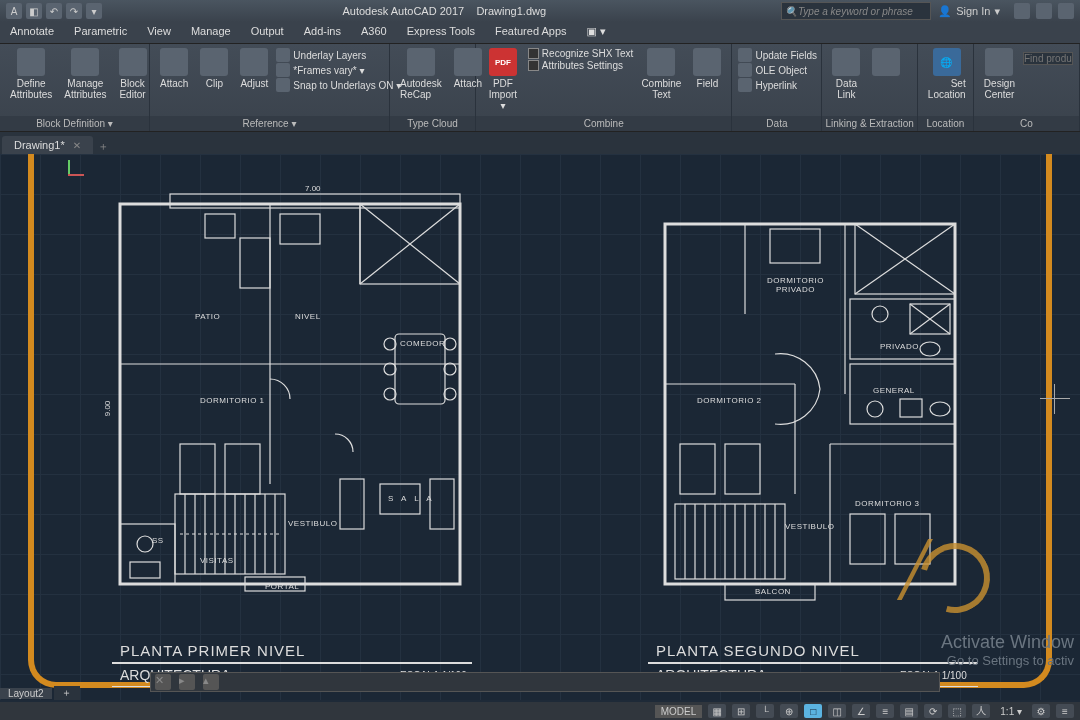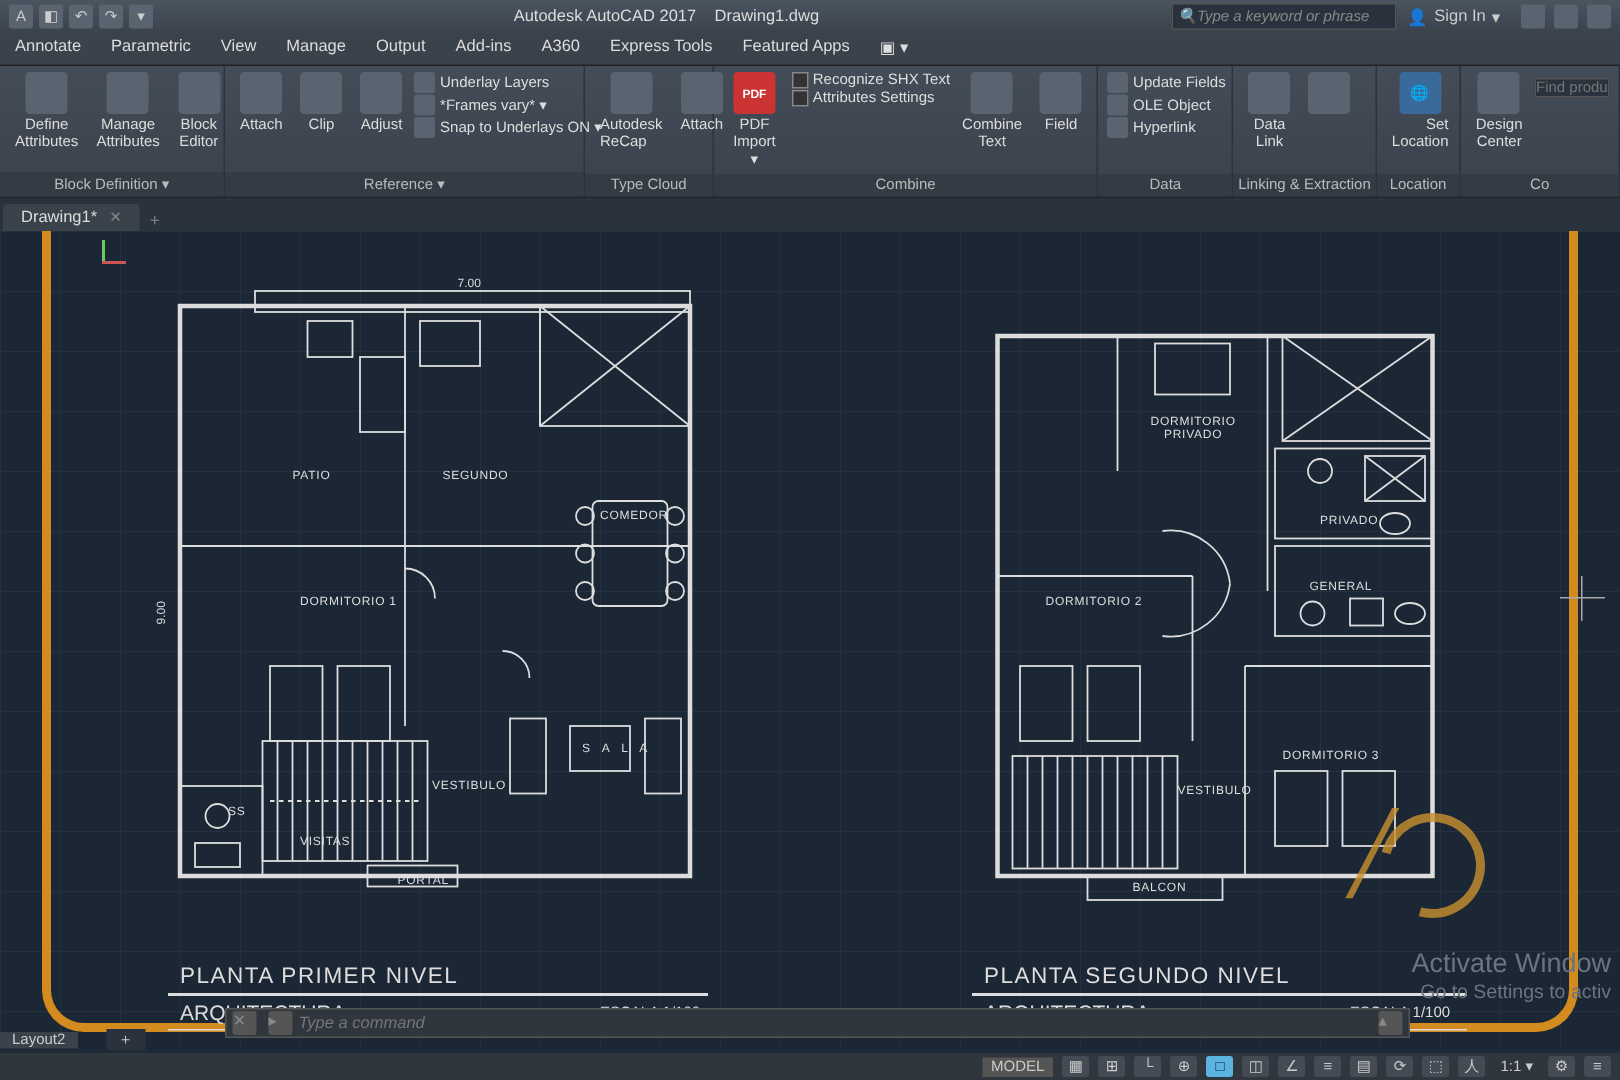--- a/index.html
+++ b/index.html
@@ -68,21 +68,21 @@
   .activate{position:absolute;right:6px;bottom:32px;color:#6a7580;font-size:13px;text-align:right;}
   .activate .big{font-size:18px;}
 
   
   .cmdline{position:absolute;left:150px;right:140px;bottom:28px;height:20px;background:#30363d;border:1px solid #555;display:flex;align-items:center;font-size:11px;color:#888;}
   .cmdline .cico{width:16px;height:16px;margin:0 4px;background:#555;border-radius:2px;}
   .cmdline input{flex:1;background:transparent;border:none;color:#aaa;font-style:italic;font-size:11px;outline:none;}
 
   
   .btabs{position:absolute;left:0;bottom:18px;height:18px;display:flex;font-size:10px;align-items:center;}
-  .btab{padding:0 8px;background:#3a424c;margin-right:19px;color:#ccc;}
+  .btab{padding:0 8px;background:#3a424c;margin-right:2px;color:#ccc;}
   .btab.plus{background:#2a333d;}
 
   
   .status{position:absolute;left:0;right:0;bottom:0;height:18px;background:#30363d;display:flex;justify-content:flex-end;align-items:center;gap:6px;padding:0 6px;font-size:10px;color:#ccc;}
   .sbtn{width:18px;height:14px;background:#444b54;border-radius:2px;display:flex;align-items:center;justify-content:center;}
   .sbtn.on{background:#5bb3e0;color:#123;}
   .stxt{padding:0 4px;}
 </style>
 </head>
 <body>
@@ -353,21 +353,21 @@
       <rect x="10" y="340" width="55" height="60"></rect>
       <circle cx="35" cy="360" r="8"></circle>
         <rect x="20" y="378" width="30" height="16"></rect>
 
       <rect x="135" y="393" width="60" height="14"></rect>
 
       <path d="M160 195 A20 20 0 0 1 180 215"></path>
       <path d="M225 250 A18 18 0 0 1 243 268"></path>
     </svg>
     <div class="roomlbl" style="left:85px;top:128px">PATIO</div>
-    <div class="roomlbl" style="left:185px;top:128px">SEGUNDO</div>
+    <div class="roomlbl" style="left:185px;top:128px">NIVEL</div>
     <div class="roomlbl" style="left:290px;top:155px">COMEDOR</div>
     <div class="roomlbl" style="left:90px;top:212px">DORMITORIO 1</div>
     <div class="roomlbl" style="left:278px;top:310px;letter-spacing:3px">S A L A</div>
     <div class="roomlbl" style="left:178px;top:335px">VESTIBULO</div>
     <div class="roomlbl" style="left:90px;top:372px">VISITAS</div>
     <div class="roomlbl" style="left:155px;top:398px">PORTAL</div>
     <div class="roomlbl" style="left:42px;top:352px">SS</div>
   </div>
   <div class="plan-title" style="left:120px;top:488px">PLANTA PRIMER NIVEL</div>
   <div class="titleline" style="left:112px;top:508px;width:360px"></div>
@@ -444,21 +444,20 @@
 
   <div class="activate">
     <div class="big">Activate Window</div>
     <div>Go to Settings to activ</div>
   </div>
 </div>
 
 <div class="cmdline">
   <div class="cico">✕</div>
   <div class="cico">▸</div>
-  <input placeholder="Type a command" style="">
   <div class="cico">▴</div>
 </div>
 
 <div class="btabs">
   <div class="btab">Layout2</div>
   <div class="btab plus">＋</div>
 </div>
 
 <div class="status">
   <div class="stxt" style="background:#555;padding:1px 6px">MODEL</div>

